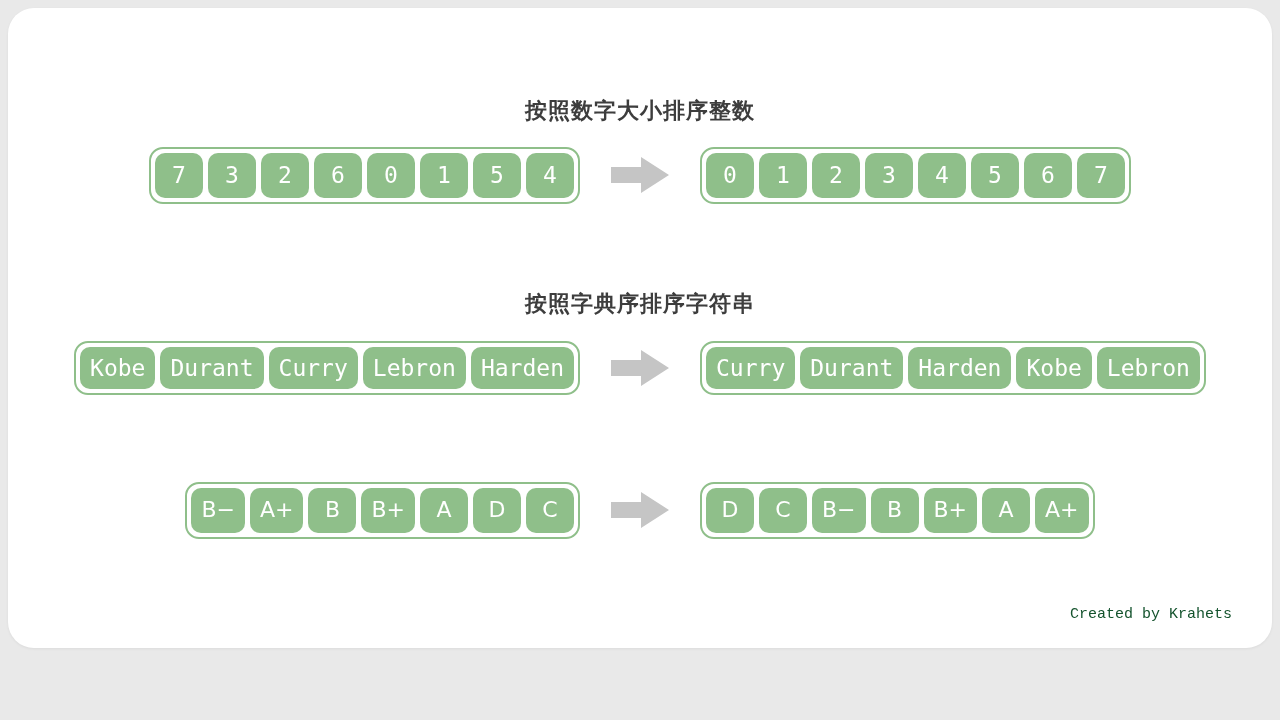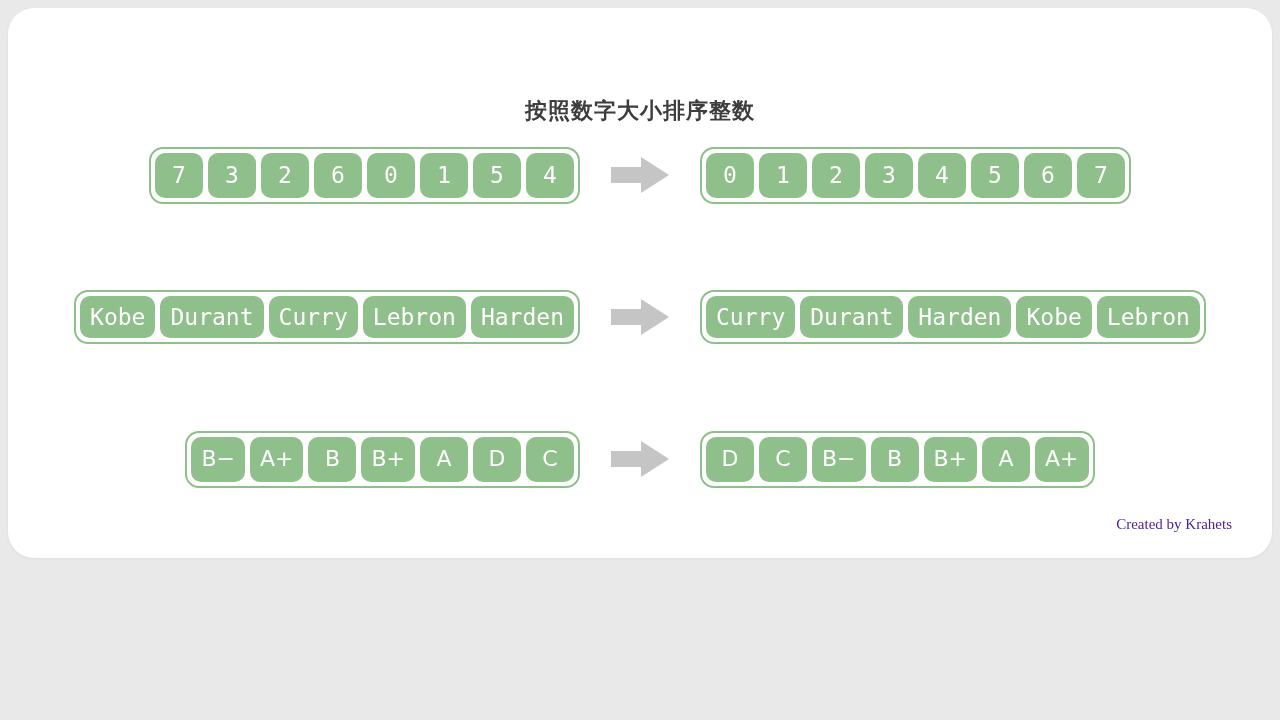--- a/index.html
+++ b/index.html
@@ -10,21 +10,21 @@
     font-family: "Liberation Sans", sans-serif;
     background: #e9e9e9;
     overflow: hidden;
   }
 
   .card {
     position: absolute;
     left: 8px;
     top: 8px;
     width: 1264px;
-    height: 550px;
+    height: 640px;
     background: #ffffff;
     border-radius: 26px;
     box-shadow: 0 1px 3px rgba(0,0,0,0.06);
   }
 
   .content {
     position: absolute;
     left: 0;
     top: 0;
     width: 100%;
@@ -96,23 +96,23 @@
   .arrow {
     margin: 0 31px;
     display: inline-flex;
     align-items: center;
   }
 
   .credit {
     position: absolute;
     right: 40px;
     bottom: 25px;
-    font-family: Liberation Serif, serif;
+    font-family: Liberation Mono, monospace;
     font-size: 15px;
-    color: #4c1d95;
+    color: #14532d;
   }
 </style>
 </head>
 <body>
 
 <div class="card">
   <div class="content" id="sections-root">
   <div class="section">
     <div class="section-title">按照数字大小排序整数</div>
     <div class="row style-mono">
@@ -138,20 +138,21 @@
             <span class="cell">3</span>
             <span class="cell">4</span>
             <span class="cell">5</span>
             <span class="cell">6</span>
             <span class="cell">7</span>
           </div>
     </div>
   </div>
 
   <div class="section">
+    <div class="section-title">按照字典序排序字符串</div>
     <div class="row style-mono row-mid">
       <div class="array-box array-before">
             <span class="cell">Kobe</span>
             <span class="cell">Durant</span>
             <span class="cell">Curry</span>
             <span class="cell">Lebron</span>
             <span class="cell">Harden</span>
           </div>
       <span class="arrow">
         <svg width="58" height="36" viewBox="0 0 58 36">

